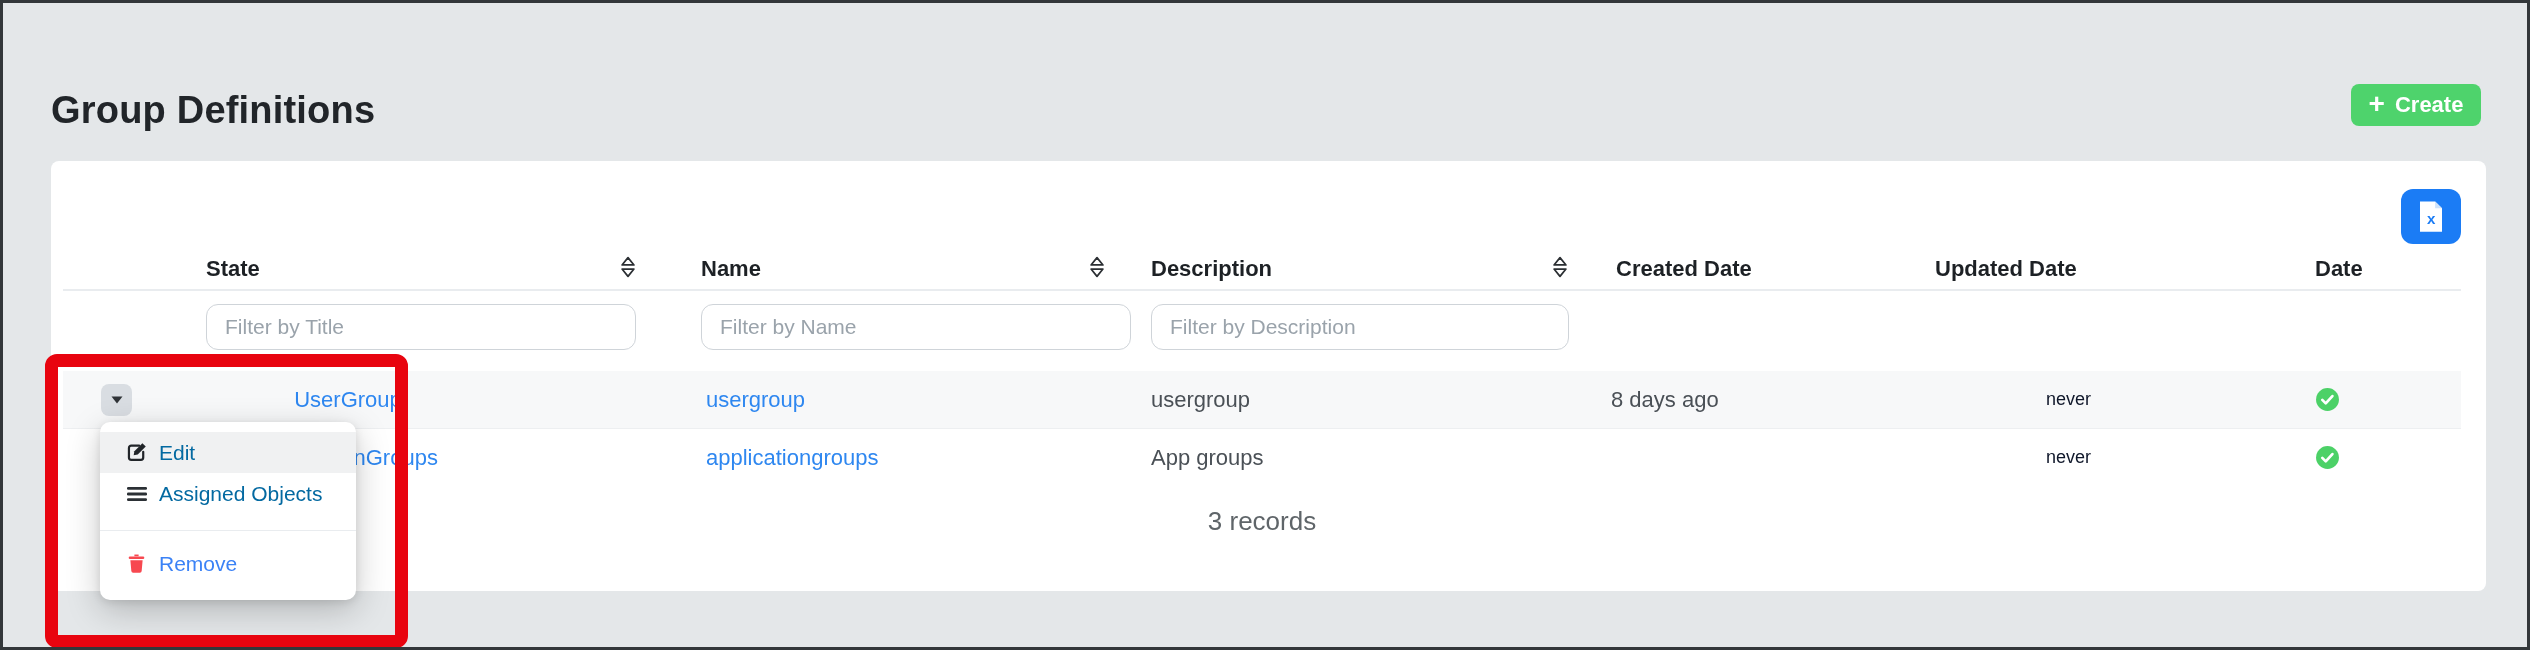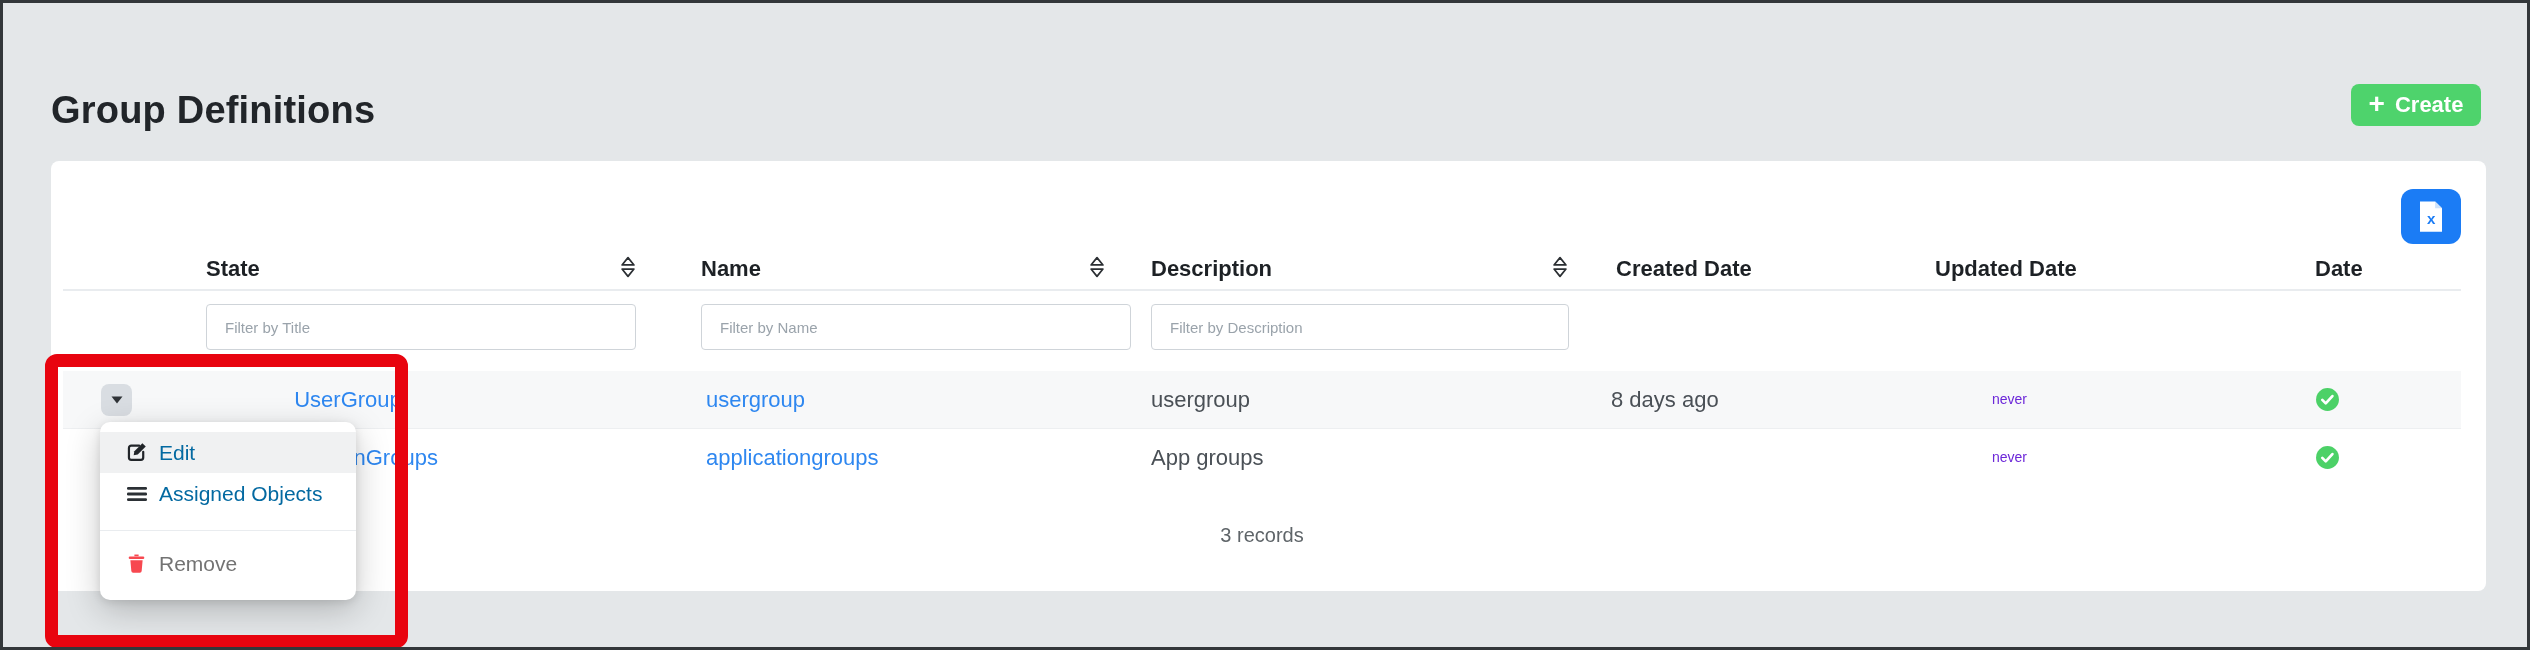--- a/index.html
+++ b/index.html
@@ -38,62 +38,62 @@
   }
 
   
   .th { top:248px; height:36px; line-height:36px; font-size:22px; font-weight:700; color:#1d2125; cursor:pointer; }
   .th-static { cursor:default; }
   .sort-icon { top:252px; width:16px; height:24px; cursor:pointer; }
   .header-divider { left:60px; top:286px; width:2398px; height:2px; background:#e9ecef; }
 
   
   .filter-input {
-    top:301px; height:46px; border:1.5px solid #cfd4d9; border-radius:4px;
-    background:#fff; font-size:15px; color:#3a4045; padding:0 18px;
+    top:301px; height:46px; border:1.5px solid #cfd4d9; border-radius:12px;
+    background:#fff; font-size:21px; color:#3a4045; padding:0 18px;
     font-family:"Liberation Sans", sans-serif; outline:none;
   }
   .filter-input::placeholder { color:#9aa3ab; }
 
   
   .trow { left:60px; width:2398px; height:57px; }
   .trow-1 { top:368px; background:#f7f8f9; }
   .trow-2 { top:425px; background:#ffffff; border-top:1px solid #edeff1; }
   .cell { position:absolute; top:0; height:57px; line-height:57px; font-size:22px; color:#4a5056; white-space:nowrap; }
   .cell-link { color:#2e87f0; cursor:pointer; text-decoration:none; }
   .cell-title { left:120px; width:330px; text-align:center; }
   .cell-desc { left:1088px; }
   .cell-created { left:1548px; }
-  .cell-updated { left:1929px; font-size:14px; color:#6d28d9; }
+  .cell-updated { left:1983px; font-size:18px; color:#0f172a; }
   .cell-state { left:2252px; top:16px; height:24px; line-height:0; }
 
   .row-toggle {
     left:38px; top:13px; width:31px; height:32px;
     background:#d9dde2; border:none; border-radius:8px; cursor:pointer;
     display:flex; align-items:center; justify-content:center;
   }
 
-  .records-row { left:60px; top:496px; width:2398px; height:72px; line-height:72px;
-    text-align:center; font-size:20px; color:#5f6569; }
+  .records-row { left:60px; top:482px; width:2398px; height:72px; line-height:72px;
+    text-align:center; font-size:26px; color:#5f6569; }
 
   
   .dropdown-menu {
     left:97px; top:419px; width:256px; z-index:50;
     background:#ffffff; border-radius:10px;
     box-shadow:0 10px 34px rgba(0,0,0,.22), 0 2px 8px rgba(0,0,0,.10);
     padding:10px 0 16px 0;
   }
   .menu-item {
     height:41px; display:flex; align-items:center; gap:12px;
     padding-left:26px; font-size:21px; color:#0369a1; cursor:pointer;
   }
   .menu-item-active { background:#f0f1f2; }
   .menu-item .mi-icon { width:21px; display:flex; justify-content:center; }
   .menu-divider { height:1px; background:#e9ecef; margin:16px 0 12px 0; }
-  .menu-item-danger { color:#737373;text-align:right; }
+  .menu-item-danger { color:#3b82f6;text-align:right; }
 
   
   .annotation-rect {
     left:42px; top:351px; width:363px; height:294px;
     border:13px solid #e8040f; border-radius:12px;
     z-index:100; pointer-events:none;
   }
 </style>
 </head>
 <body>

